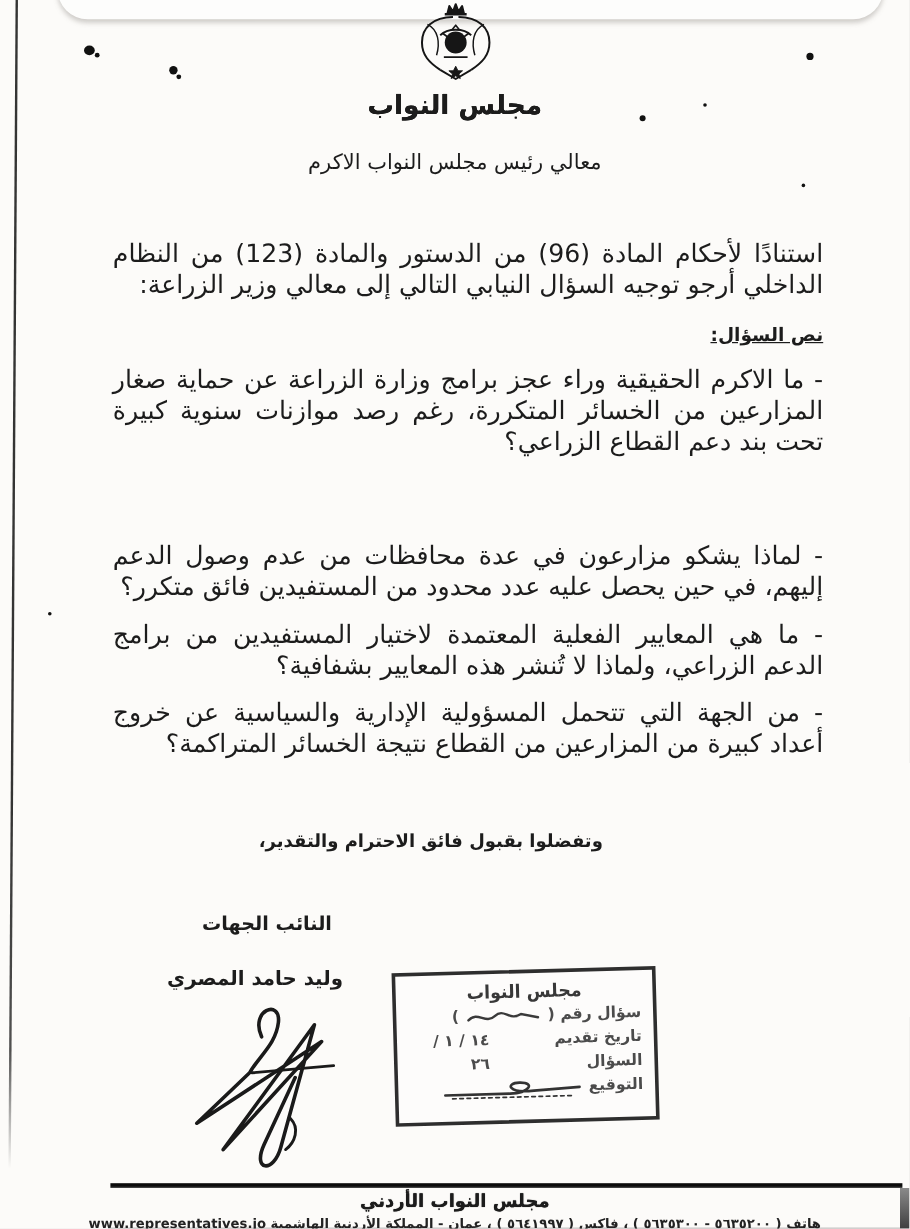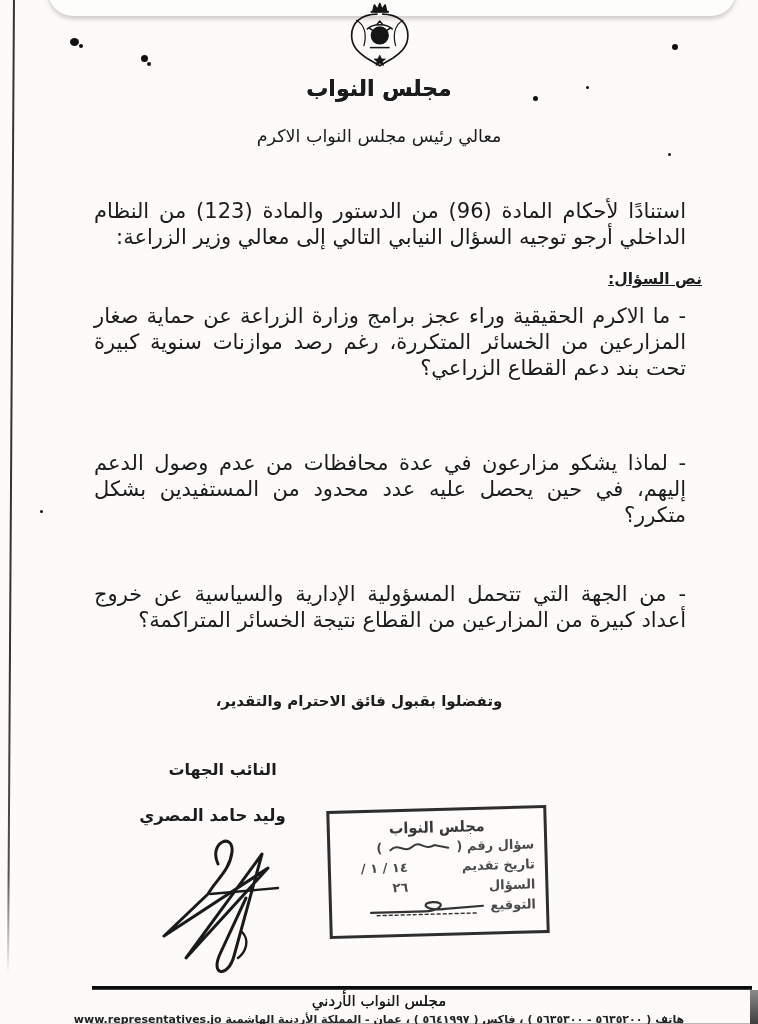--- a/index.html
+++ b/index.html
@@ -46,21 +46,21 @@
   }
   .doc-title{
     position:absolute;top:126px;left:0;right:0;
     text-align:center;font-weight:normal;font-size:17.5px;
   }
 
   
   .body-block{position:absolute;right:72px;width:592px;font-size:21px;line-height:26px;text-align:justify;}
   .intro{top:198px;}
   .section-heading{
-    position:absolute;top:270px;right:56px;
+    position:absolute;top:270px;right:72px;
     font-weight:bold;font-size:15.5px;text-decoration:underline;text-align:right;
   }
   .q1{top:303px;}
   .q2{top:368px;}
   .q3{top:450px;}
   .q4{top:516px;}
   .q5{top:581px;}
 
   .closing{
     position:absolute;top:692px;left:0;right:40px;
@@ -87,21 +87,21 @@
   .stamp .hand{font-weight:bold;opacity:.9;}
   .stamp svg{display:block;}
 
   
   .footer-rule{
     position:absolute;top:986px;left:92px;right:6px;height:4px;
     background:linear-gradient(#0c0c0c 0 60%, #555);
   }
   .footer-calligraphy{
     position:absolute;top:992px;left:0;right:0;text-align:center;
-    font-weight:normal;font-size:15px;letter-spacing:-1px;
+    font-weight:bold;font-size:15px;letter-spacing:-1px;
     text-shadow:0 0 .6px #000;
   }
   .footer-contact{
     position:absolute;top:1013px;left:0;right:0;text-align:center;
     font-size:11px;white-space:nowrap;color:#222;font-weight:bold;
   }
 </style>
 </head>
 <body>
 
@@ -147,21 +147,22 @@
 
   <div class="org-calligraphy">مجلس النواب</div>
 
   <div class="doc-title">معالي رئيس مجلس النواب الاكرم</div>
 
   <div class="body-block intro">استنادًا لأحكام المادة (96) من الدستور والمادة (123) من النظام الداخلي أرجو توجيه السؤال النيابي التالي إلى معالي وزير الزراعة:</div>
 
   <div class="section-heading">نص السؤال:</div>
 
   <div class="body-block q1">- ما الاكرم الحقيقية وراء عجز برامج وزارة الزراعة عن حماية صغار المزارعين من الخسائر المتكررة، رغم رصد موازنات سنوية كبيرة تحت بند دعم القطاع الزراعي؟</div>
-  <div class="body-block q3">- لماذا يشكو مزارعون في عدة محافظات من عدم وصول الدعم إليهم، في حين يحصل عليه عدد محدود من المستفيدين بشكل متكرر؟</div>
+  <div class="body-block q3">- لماذا يشكو مزارعون في عدة محافظات من عدم وصول الدعم إليهم، في حين يحصل عليه عدد محدود من المستفيدين فائق متكرر؟</div>
+  <div class="body-block q4">- ما هي المعايير الفعلية المعتمدة لاختيار المستفيدين من برامج الدعم الزراعي، ولماذا لا تُنشر هذه المعايير بشفافية؟</div>
   <div class="body-block q5">- من الجهة التي تتحمل المسؤولية الإدارية والسياسية عن خروج أعداد كبيرة من المزارعين من القطاع نتيجة الخسائر المتراكمة؟</div>
 
   <div class="closing">وتفضلوا بقبول فائق الاحترام والتقدير،</div>
 
   <div class="signer-title">النائب الجهات</div>
   <div class="signer-name">وليد حامد المصري</div>
   <div class="signature-scribble">
     <svg width="180" height="155" viewBox="0 0 180 155" fill="none" stroke="#1a1a1a" stroke-width="3" stroke-linecap="round" stroke-linejoin="round">
       <path d="M68,28 C58,6 84,-4 82,16 C80,34 66,44 58,58 L14,100 L118,32 L36,122 L112,18 L84,120 C78,142 60,140 70,118 L96,62"></path>
       <path d="M60,58 L128,52" stroke-width="2.4"></path>

